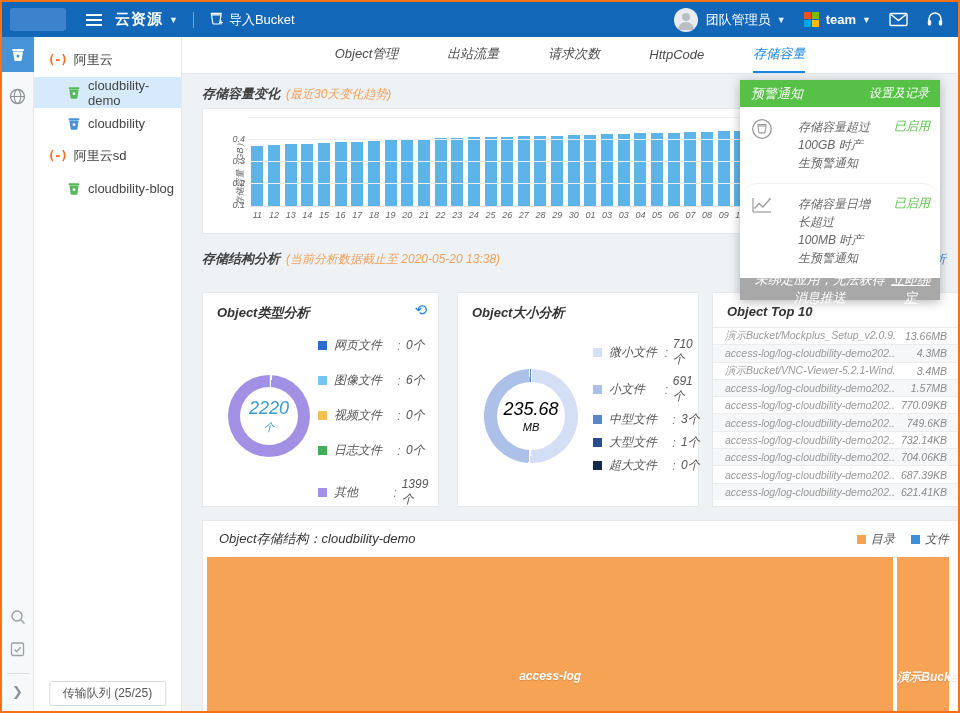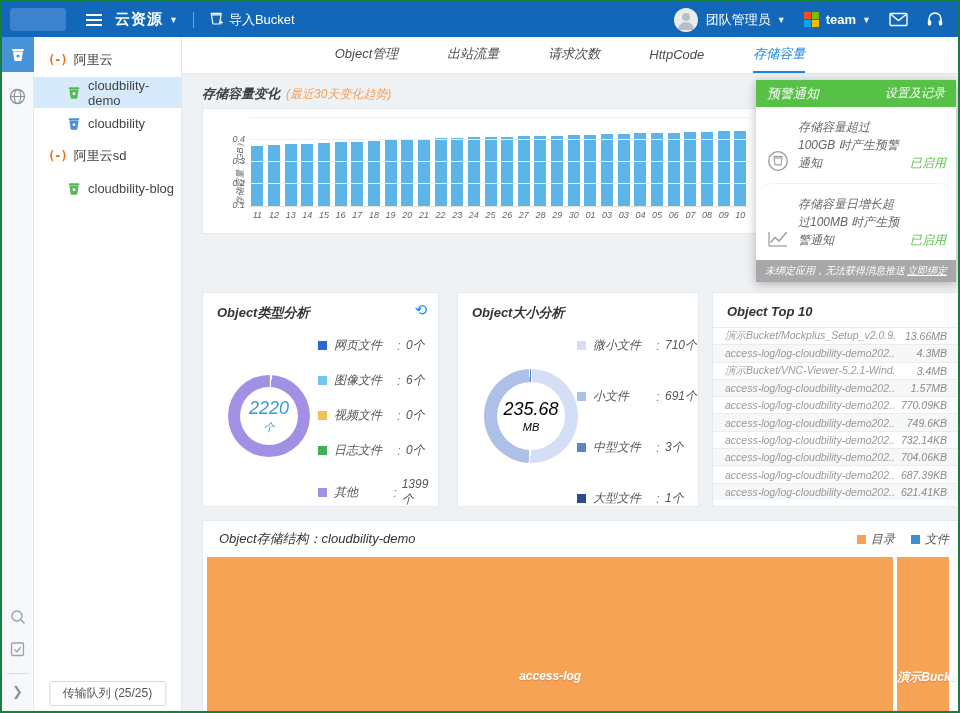--- a/index.html
+++ b/index.html
@@ -1,18 +1,18 @@
 <!DOCTYPE html>
 <html><head>
 <meta charset="utf-8">
 <style>
   * { margin:0; padding:0; box-sizing:border-box; }
   html,body { width:960px; height:713px; }
   body { font-family:"Liberation Sans","DejaVu Sans",sans-serif; font-size:12px; color:#333; background:#fff; }
-  .screen { width:960px; height:713px; border:2px solid #15803d; background:#eff2f5; display:flex; flex-direction:column; overflow:hidden; }
+  .screen { width:960px; height:713px; border:2px solid #f97316; background:#eff2f5; display:flex; flex-direction:column; overflow:hidden; }
 
   
   .topbar { height:35px; background:#1267b8; display:flex; align-items:center; color:#fff; flex:0 0 35px; }
   .logo-ph { width:56px; height:23px; background:#3c82cc; border-radius:3px; margin-left:8px; }
   .hamburger { margin-left:20px; cursor:pointer; display:flex; flex-direction:column; gap:3px; }
   .hamburger i { display:block; width:16px; height:2px; background:#fff; }
   .app-title { margin-left:13px; font-size:15px; font-weight:bold; letter-spacing:1px; }
   .caret { margin-left:6px; font-size:9px; opacity:.9; }
   .tb-divider { width:1px; height:16px; background:rgba(255,255,255,.4); margin-left:15px; }
   .import-btn { margin-left:15px; display:flex; align-items:center; gap:5px; background:none; border:none; color:#fff; font-size:13px; font-family:inherit; cursor:pointer; }
@@ -63,29 +63,29 @@
   .y-label { position:absolute; left:-2px; top:50%; transform:translate(0,-58%) rotate(-90deg); transform-origin:center; font-size:9px; color:#666; white-space:nowrap; }
   .y-tick { position:absolute; right:4px; font-size:9px; color:#666; transform:translateY(50%); }
   .plot-wrap { flex:1; display:flex; flex-direction:column; min-width:0; }
   .plot { position:relative; height:88px; border-bottom:1px solid #e3e3e3; display:flex; align-items:flex-end; justify-content:space-around; }
   .gridline { position:absolute; left:0; right:0; height:1px; background:#efefef; }
   .bar { width:12px; background:#5db4e8; }
   .x-labels { display:flex; justify-content:space-around; margin-top:3px; }
   .x-labels span { font-size:9px; color:#666; width:16px; text-align:center; }
 
   
-  .alert-panel { position:absolute; top:43px; right:2px; width:200px; background:#fff; box-shadow:0 2px 10px rgba(0,0,0,.28); z-index:6; }
+  .alert-panel { position:absolute; top:43px; right:18px; width:200px; background:#fff; box-shadow:0 2px 10px rgba(0,0,0,.28); z-index:6; }
   .alert-head { height:27px; display:flex; align-items:center; justify-content:space-between; padding:0 11px; color:#fff; font-size:13px; }
   .alert-head .set-link { font-size:12px; cursor:pointer; }
-  .alert-row { display:flex; align-items:flex-end; padding:11px 10px; gap:8px; }
+  .alert-row { display:flex; align-items:flex-start; padding:11px 10px; gap:24px; }
   .alert-row + .alert-row { border-top:1px solid #f0f0f0;border-radius:18px; }
   .alert-ic { flex:0 0 24px; display:flex; justify-content:center; color:#9a9a9a; }
   .alert-txt { flex:1; font-size:12px; color:#666; line-height:1.5; }
   .alert-status { font-size:12px; flex:0 0 auto; }
-  .alert-foot { height:22px; background:#a8a8a8; color:#fff; font-size:10px; display:flex; align-items:center; justify-content:space-between; padding:0 9px; }
+  .alert-foot { height:22px; background:#a8a8a8; color:#fff; font-size:13px; display:flex; align-items:center; justify-content:space-between; padding:0 9px;text-align:center; }
   .alert-foot .bind-link { text-decoration:underline; cursor:pointer; }
 
   
   .a-card { position:absolute; top:255px; height:215px; background:#fff; border:1px solid #e6e9ec; }
   .a-card h3 { font-size:13px; font-weight:bold; color:#333; padding:11px 12px 0 14px; }
   .card-refresh { position:absolute; top:9px; right:10px; color:#1a86e8; font-size:15px; cursor:pointer; line-height:1; }
   .donut { position:absolute; border-radius:50%; }
   .donut-hole { position:absolute; background:#fff; border-radius:50%; display:flex; flex-direction:column; align-items:center; justify-content:center; }
   .donut-val { font-size:18px; color:#3c9ad4; }
   .donut-unit { font-size:11px; color:#3c9ad4; margin-top:1px; }
@@ -370,20 +370,24 @@
     <span class="alert-txt">存储容量日增长超过100MB 时产生预警通知</span>
     <span class="alert-status" style="color:#57c147">已启用</span>
             </div>
           </div>
         <div class="alert-foot">
           <span>未绑定应用，无法获得消息推送</span>
           <span class="bind-link">立即绑定</span>
         </div>
       </section>
 
+      <div class="sec-head" style="top:213px">
+        <span class="sec-title">存储结构分析</span>
+        <span class="sec-sub">(当前分析数据截止至 2020-05-20 13:38)</span>
+      </div>
       <div class="refresh-link" style="top:214px">
         <span>⟳</span>
         <span>重新分析</span>
       </div>
 
       <section class="a-card" style="left:20px;width:237px">
         <h3>Object类型分析</h3>
         <span class="card-refresh">⟲</span>
         <div class="donut" id="type-donut" style="left: 25px; top: 82px; width: 82px; height: 82px; background: conic-gradient(rgb(116, 198, 238) 0deg, rgb(116, 198, 238) 1.53737deg, rgb(255, 255, 255) 1.53737deg, rgb(255, 255, 255) 2.73737deg, rgb(255, 255, 255) 2.73737deg, rgb(255, 255, 255) 3.93737deg, rgb(162, 144, 228) 3.93737deg, rgb(162, 144, 228) 360deg, rgb(255, 255, 255) 360deg, rgb(255, 255, 255) 361.2deg);">
           <div class="donut-hole" style="inset:12px">
@@ -426,21 +430,21 @@
       </section>
 
       <section class="a-card" style="left:275px;width:242px">
         <h3>Object大小分析</h3>
         <div class="donut size-color" id="size-donut" style="left: 26px; top: 76px; width: 94px; height: 94px; background: conic-gradient(rgb(255, 255, 255) 0deg, rgb(255, 255, 255) 1.2deg, rgb(212, 222, 244) 1.2deg, rgb(212, 222, 244) 180.722deg, rgb(255, 255, 255) 180.722deg, rgb(255, 255, 255) 181.922deg, rgb(255, 255, 255) 181.922deg, rgb(255, 255, 255) 183.122deg, rgb(172, 192, 232) 183.122deg, rgb(172, 192, 232) 357.775deg, rgb(255, 255, 255) 357.775deg, rgb(255, 255, 255) 358.975deg, rgb(92, 133, 200) 358.975deg, rgb(92, 133, 200) 359.744deg, rgb(255, 255, 255) 359.744deg, rgb(255, 255, 255) 360.944deg, rgb(42, 77, 143) 360.944deg, rgb(42, 77, 143) 361.2deg, rgb(255, 255, 255) 361.2deg, rgb(255, 255, 255) 362.4deg);">
           <div class="donut-hole" style="inset:13px">
             <span class="donut-val">235.68</span>
             <span class="donut-unit">MB</span>
           </div>
         </div>
-        <div class="legend" id="size-legend" style="left:119px;top:44px;gap:34px">
+        <div class="legend" id="size-legend" style="left:135px;top:44px;gap:6px">
             <div class="lg-row">
               <span class="lg-sq" style="background:#d4def4"></span>
       <span class="lg-label">微小文件</span>
               <span class="lg-colon">:</span>
       <span class="lg-val">710个</span>
             </div>
             <div class="lg-row">
               <span class="lg-sq" style="background:#acc0e8"></span>
       <span class="lg-label">小文件</span>
               <span class="lg-colon">:</span>

